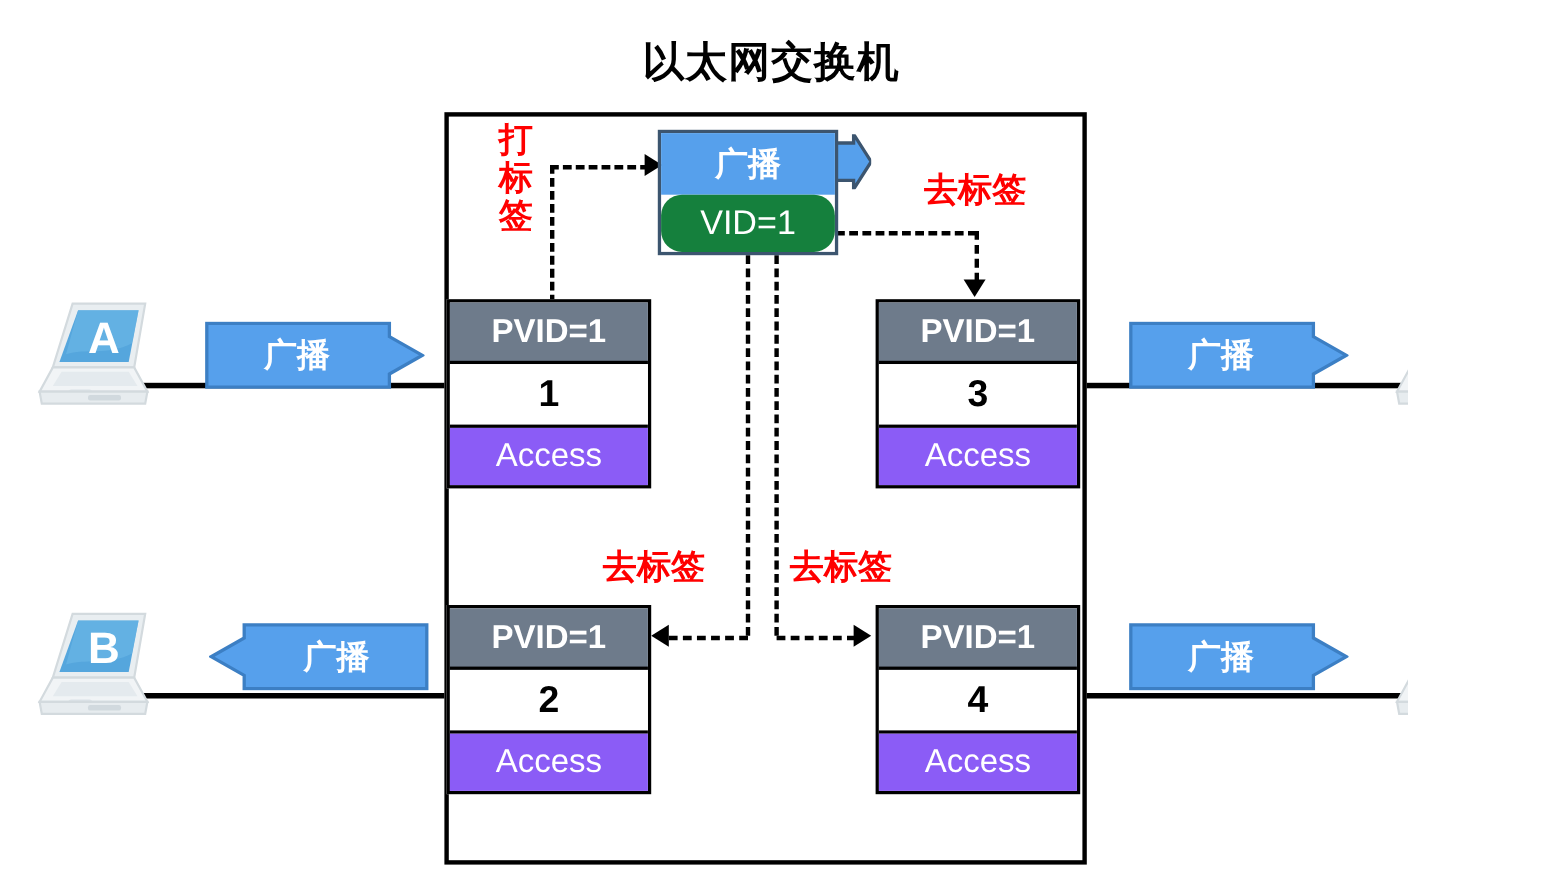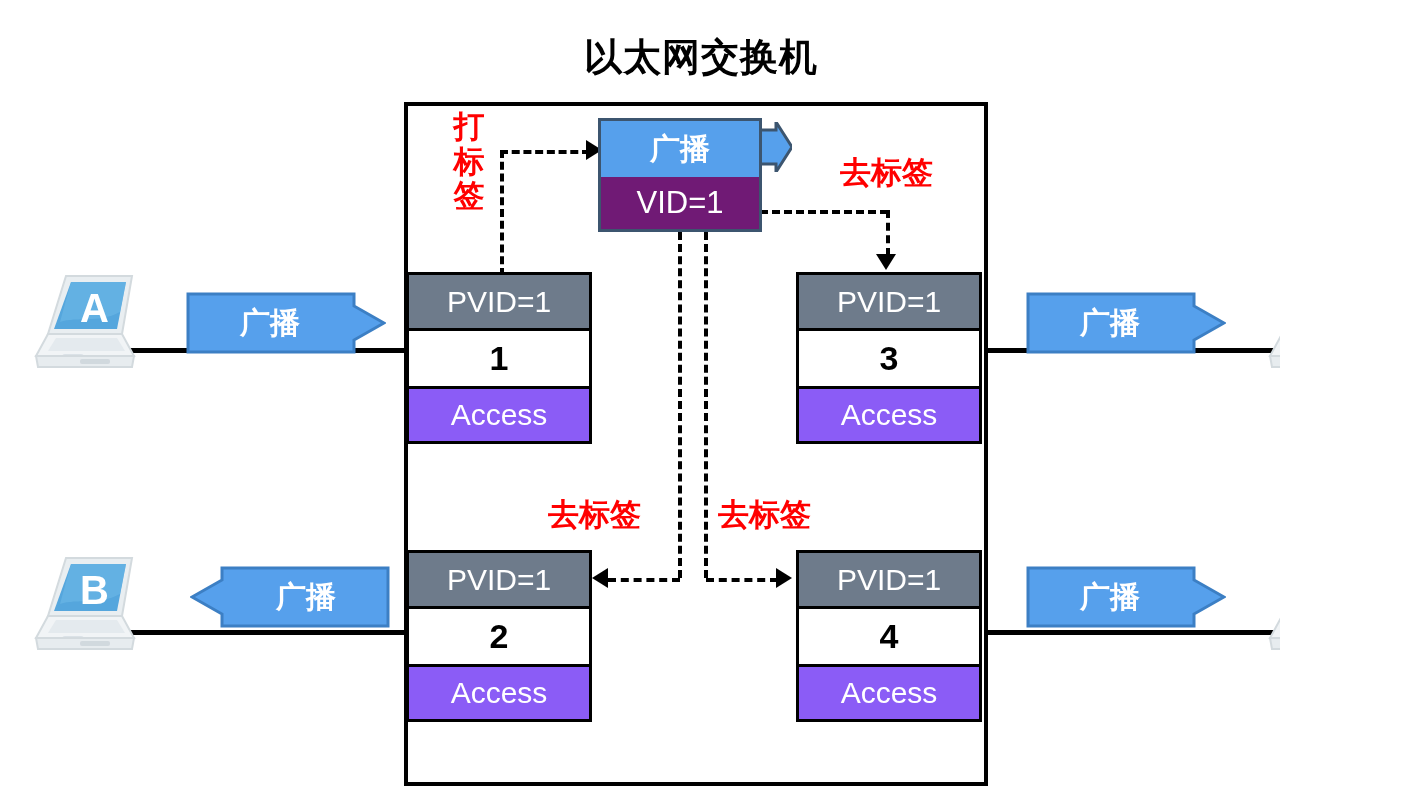--- a/index.html
+++ b/index.html
@@ -61,21 +61,21 @@
     box-sizing: border-box;
     background: #ffffff;
     display: flex;
     flex-direction: column;
   }
   .port-pvid {
     flex: 0 0 56px;
     background: #6e7b8b;
     color: #ffffff;
     font-size: 30px;
-    font-weight: normal;
+    font-weight: bold;
     display: flex;
     align-items: center;
     justify-content: center;
     border-bottom: 3px solid #000000;
     box-sizing: border-box;
     letter-spacing: 0px;
   }
   .port-num {
     flex: 1 1 auto;
     background: #ffffff;
@@ -117,26 +117,27 @@
     background: #56a0ec;
     color: #ffffff;
     font-size: 30px;
     font-weight: bold;
     display: flex;
     align-items: center;
     justify-content: center;
   }
   .frame-bottom {
     flex: 1 1 auto;
-    background: #701a75;
+    background: #15803d;
     color: #ffffff;
     font-size: 31px;
     display: flex;
     align-items: center;
     justify-content: center;
+    border-radius: 19px;
   }
   .frame-arrowhead {
     position: absolute;
     left: 760px;
     top: 122px;
     width: 32px;
     height: 50px;
     z-index: 3;
   }
 

